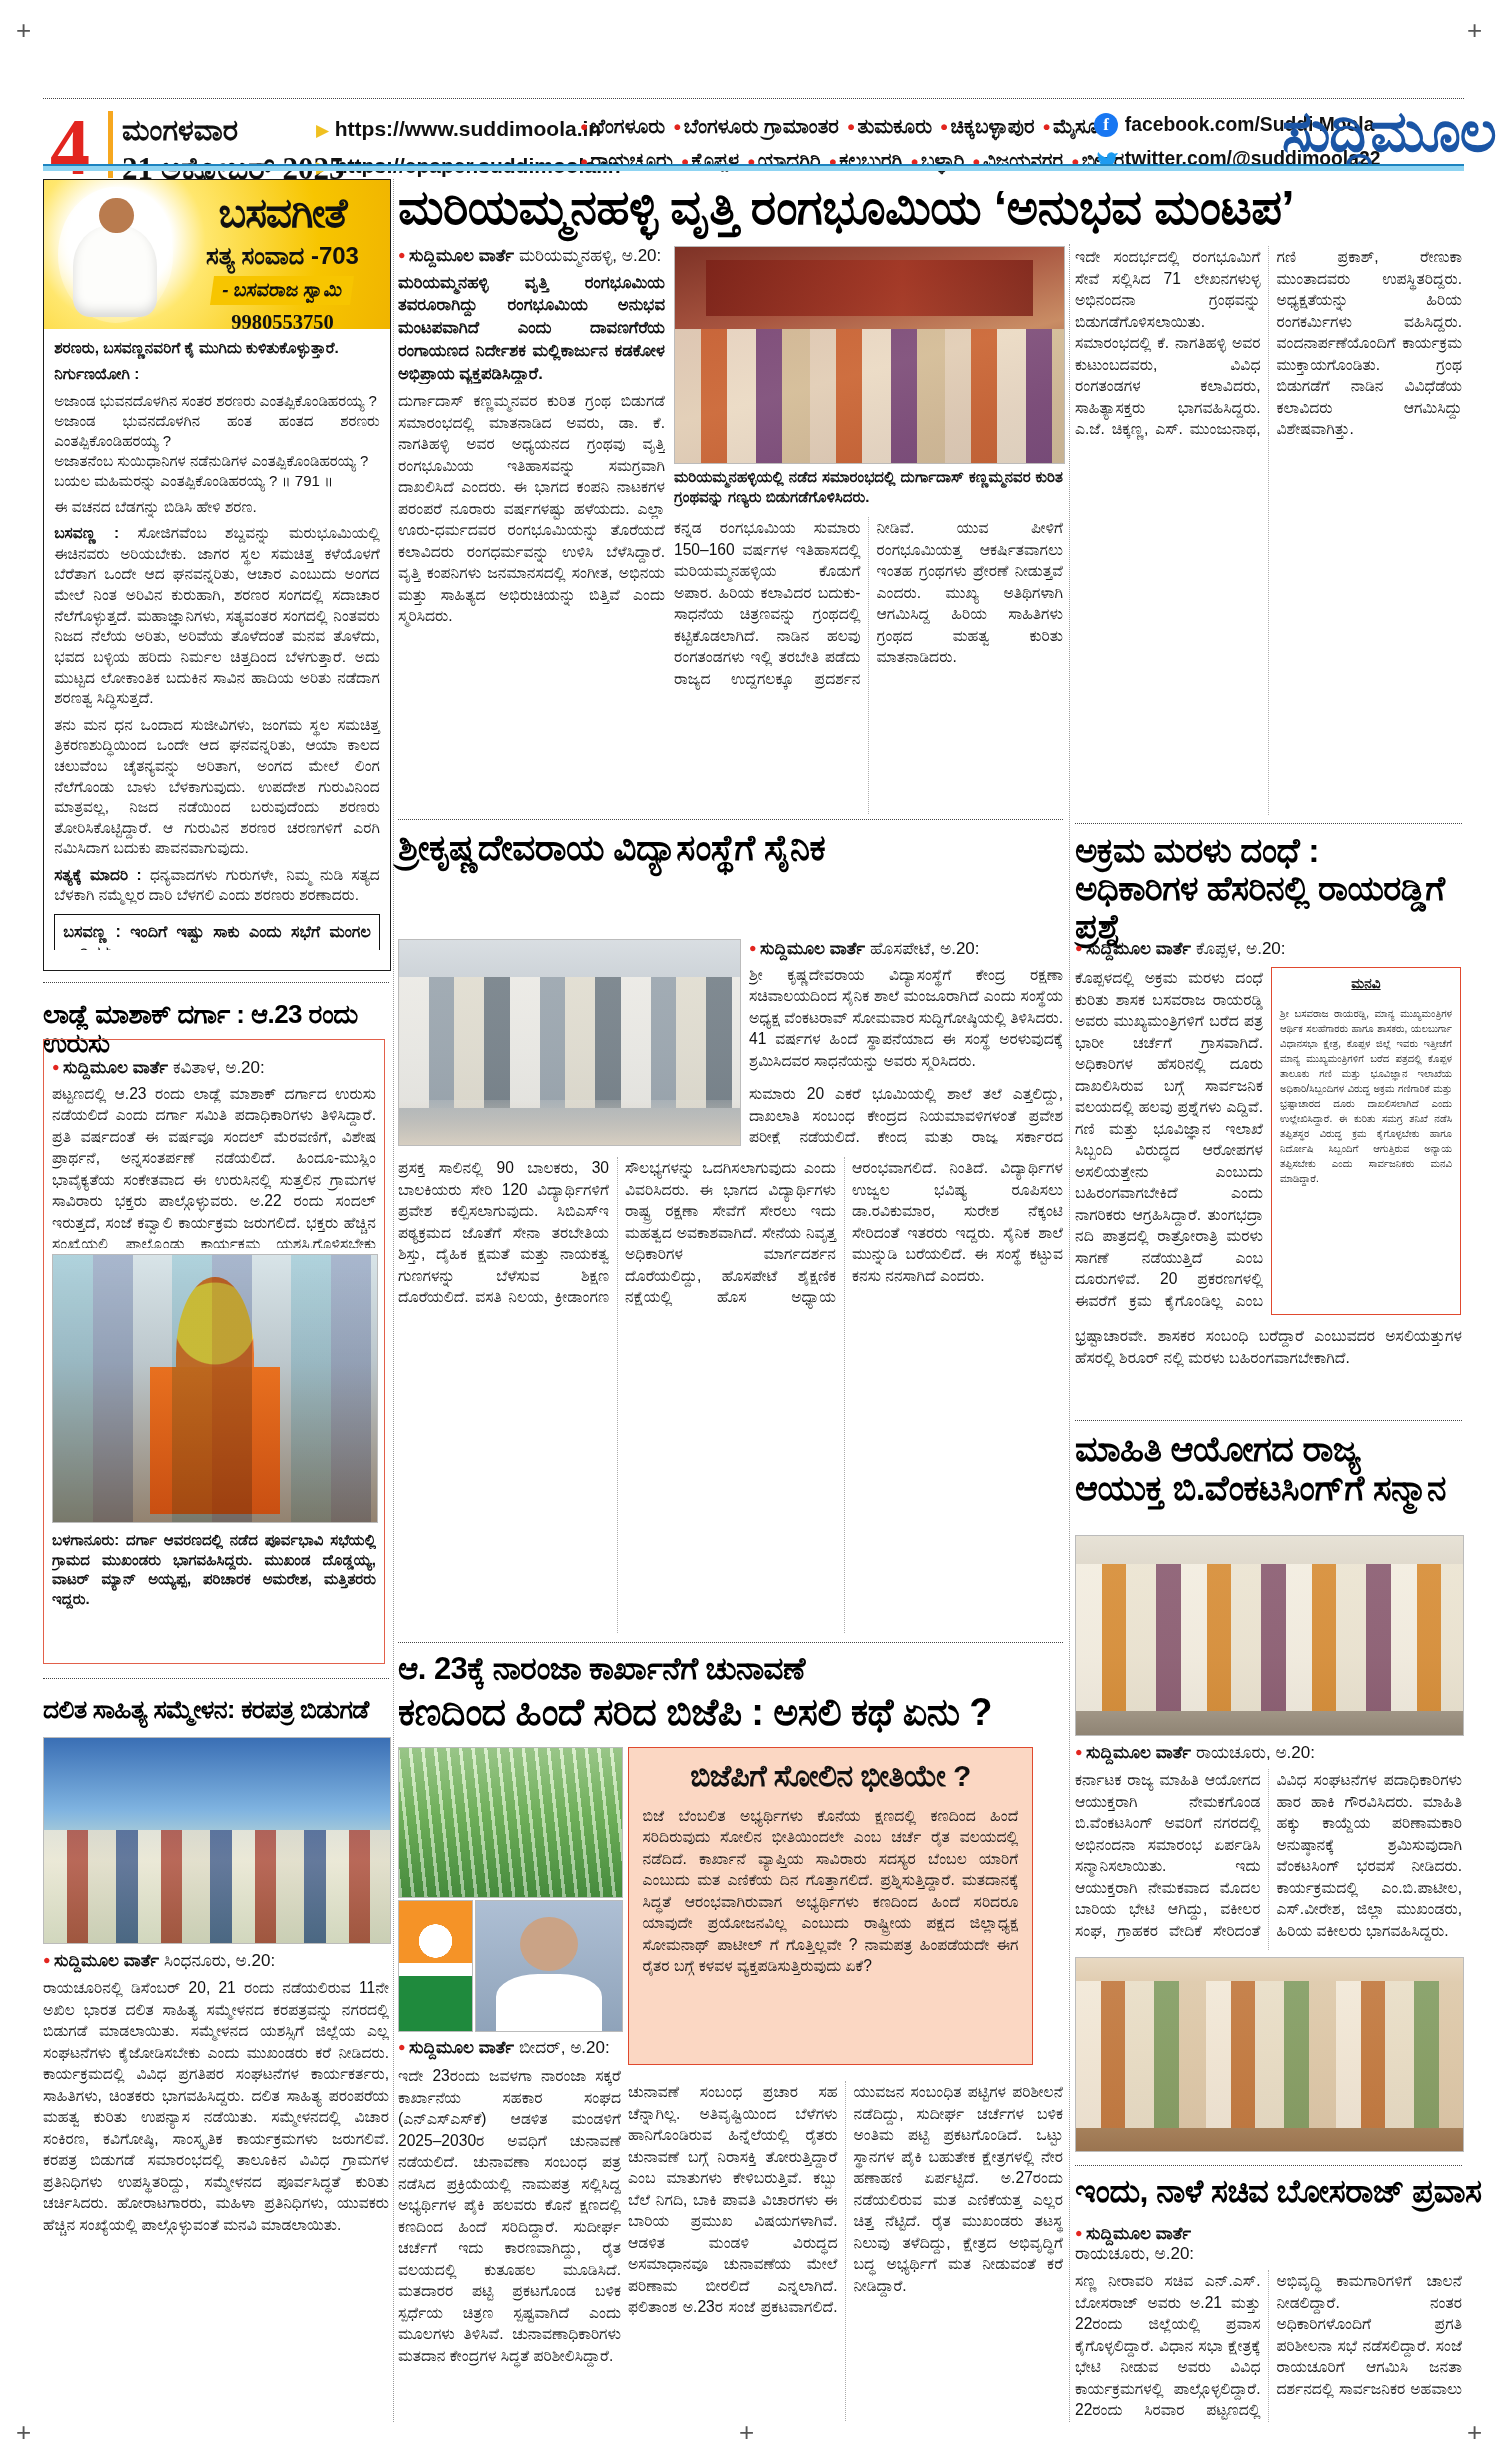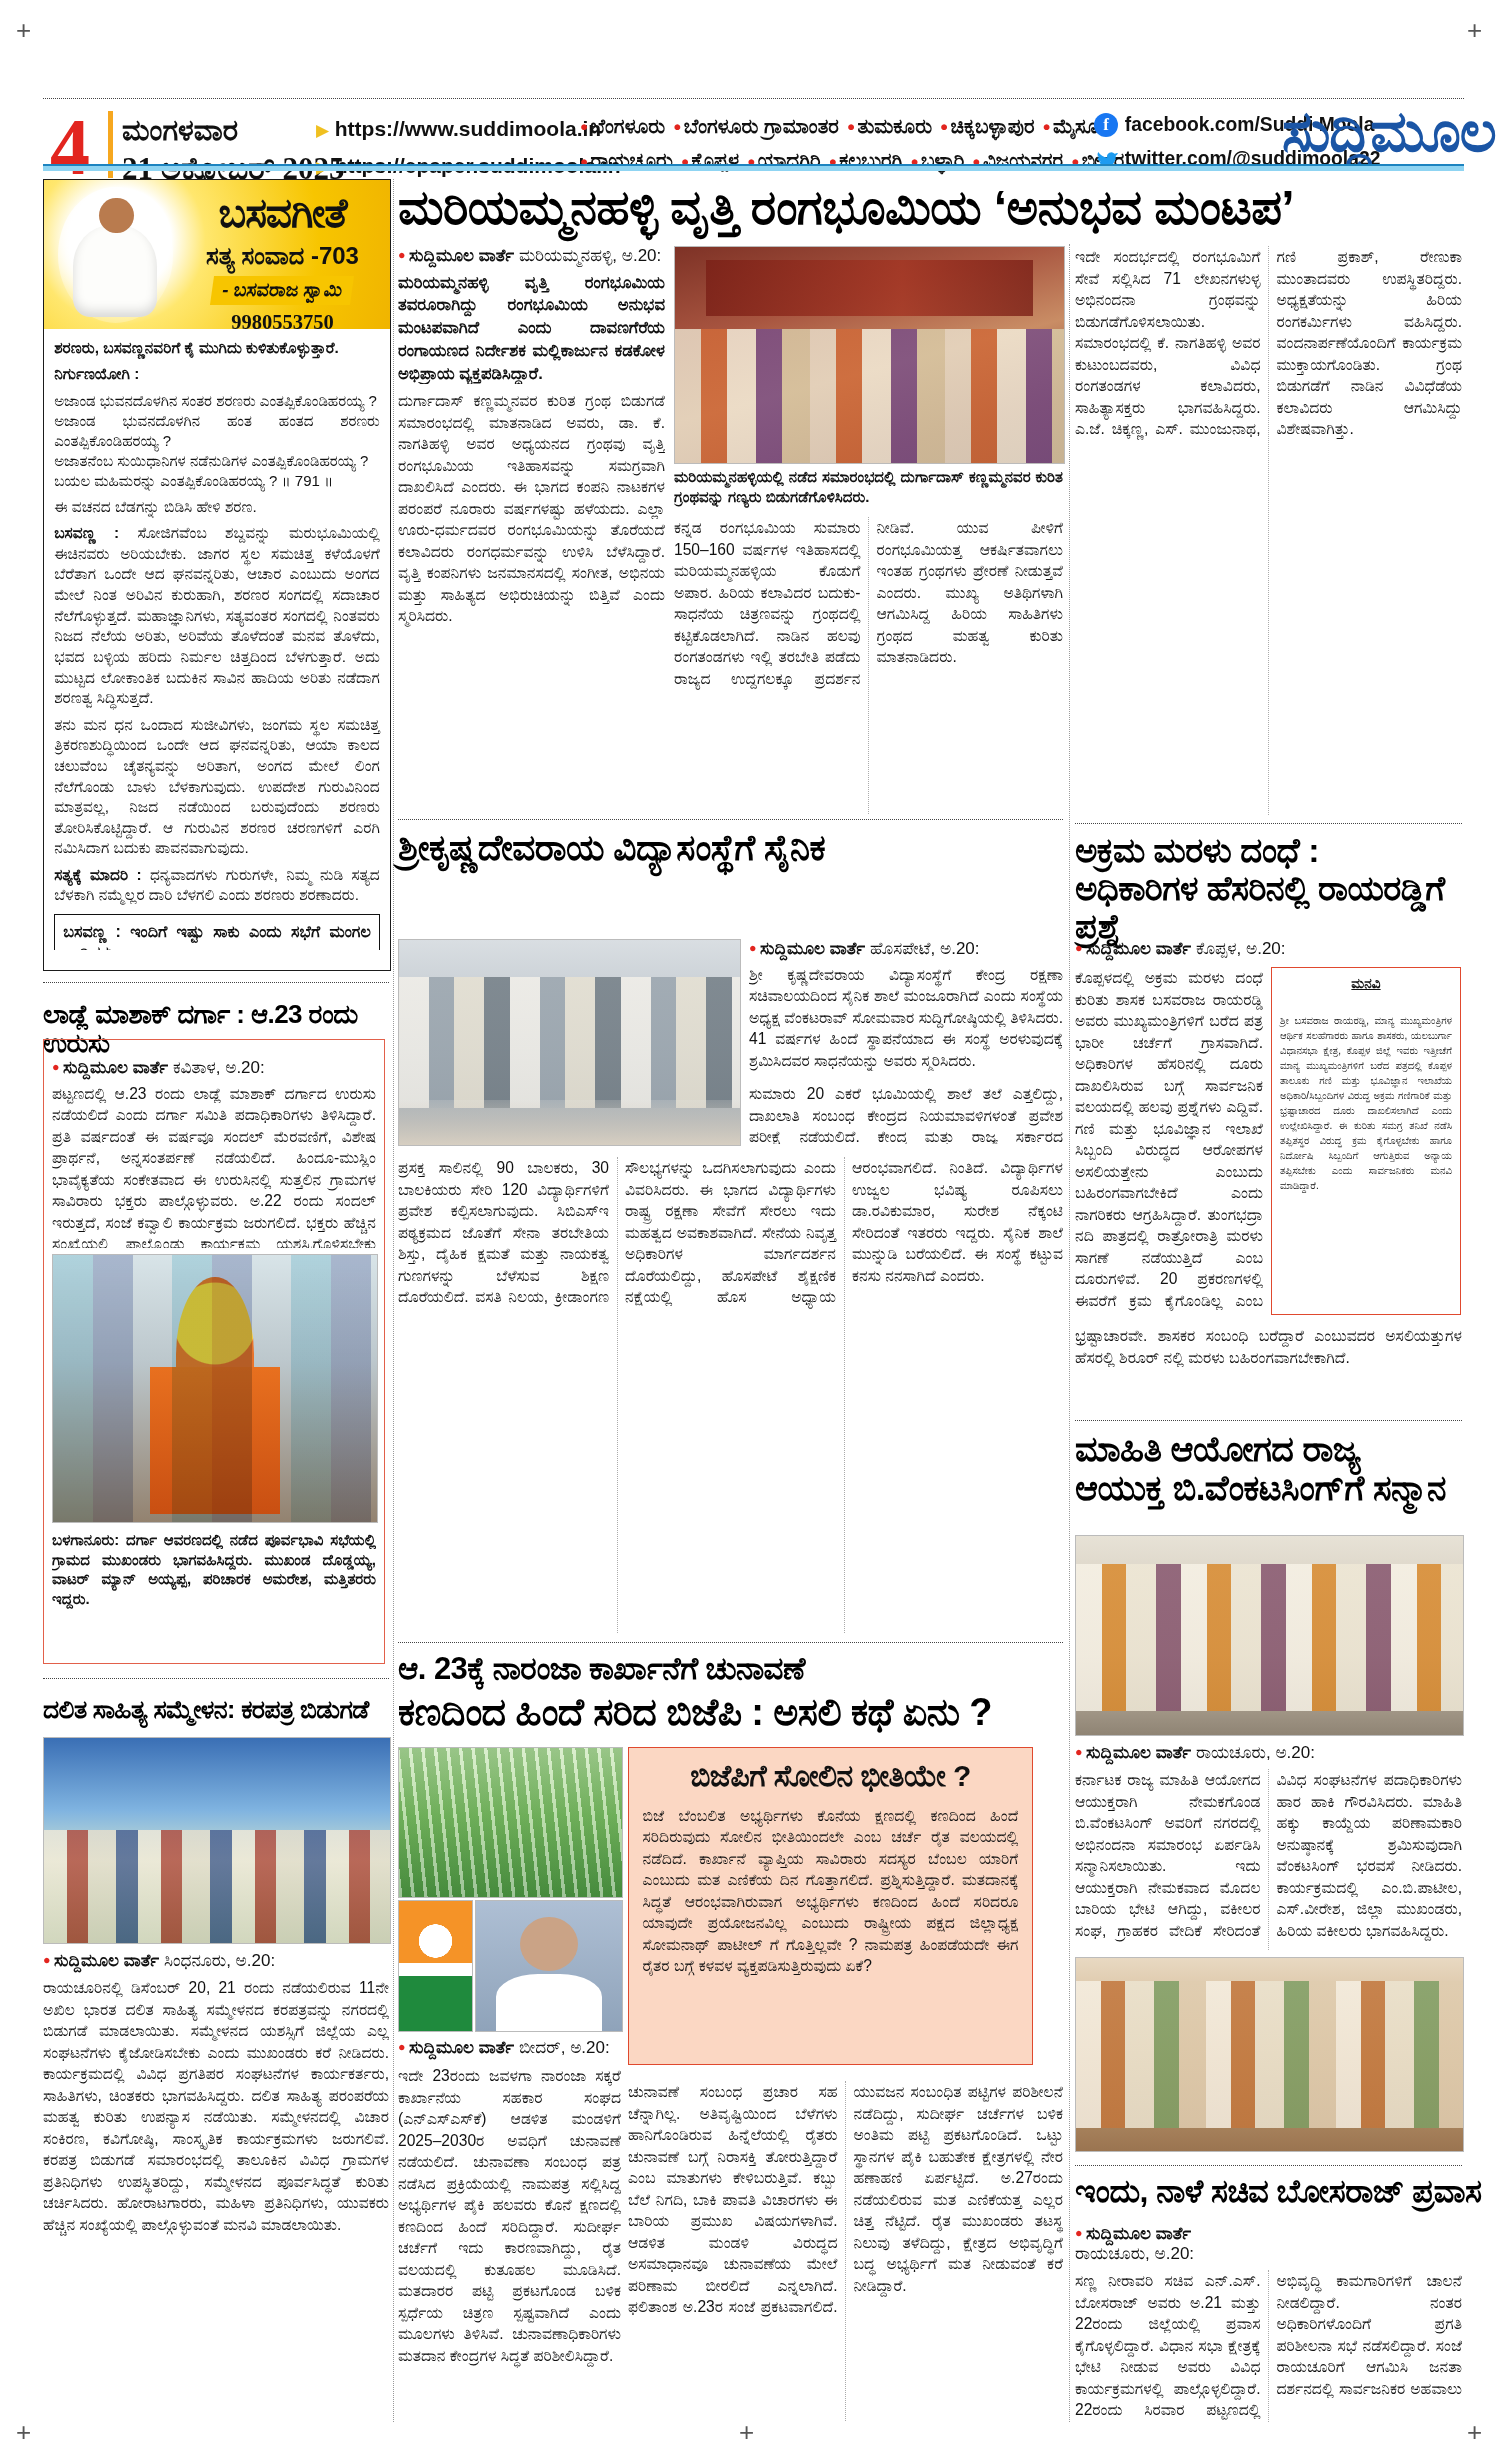--- a/index.html
+++ b/index.html
@@ -75,21 +75,21 @@
   .bas-ribbon{display:inline-block;background:#f7c500;padding:3.4px 10.2px;font-size:19px;font-weight:700;margin-top:6.8px;transform:skewX(-8deg);}
   .bas-phone{font-family:"Liberation Serif","DejaVu Serif",serif;font-size:20.5px;font-weight:700;margin-top:5.7px;}
   .bas-body{padding:9px 10.2px;font-size:15.4px;line-height:1.34;text-align:justify;overflow:hidden;height:603px;}
   .bas-lbl{font-weight:700;}
   .verse{margin:5.7px 0;font-size:15px;}
   .closebox{border:1.7px solid #111;padding:5.7px 8px;font-weight:700;font-size:16px;margin-top:8px;}
   .redbox{border:1.7px solid #e2604a;}
   .pinkbox{background:#fbd7c3;border:1.7px solid #e0492e;padding:11.4px 13.6px;overflow:hidden;}
   .pinkbox .pb-title{font-size:30px;font-weight:700;text-align:center;margin-bottom:10.2px;letter-spacing:-0.6px;}
   .notice{background:#fff;border:1.1px solid #e0492e;padding:8px 8px;overflow:hidden;}
-  .notice .n-title{font-size:13.6px;font-weight:700;text-decoration:underline;text-align:center;margin-bottom:21px;}
+  .notice .n-title{font-size:13.6px;font-weight:700;text-decoration:underline;text-align:center;margin-bottom:14px;}
   .notice .n-body{font-size:10px;line-height:1.5;text-align:justify;}
 </style>
 </head>
 <body>
 
 <div id="page">
 
   <div class="abs crop" style="left:16px;top:17px;">+</div>
   <div class="abs crop" style="left:1467px;top:17px;">+</div>
   <div class="abs crop" style="left:16px;top:2419px;">+</div>

